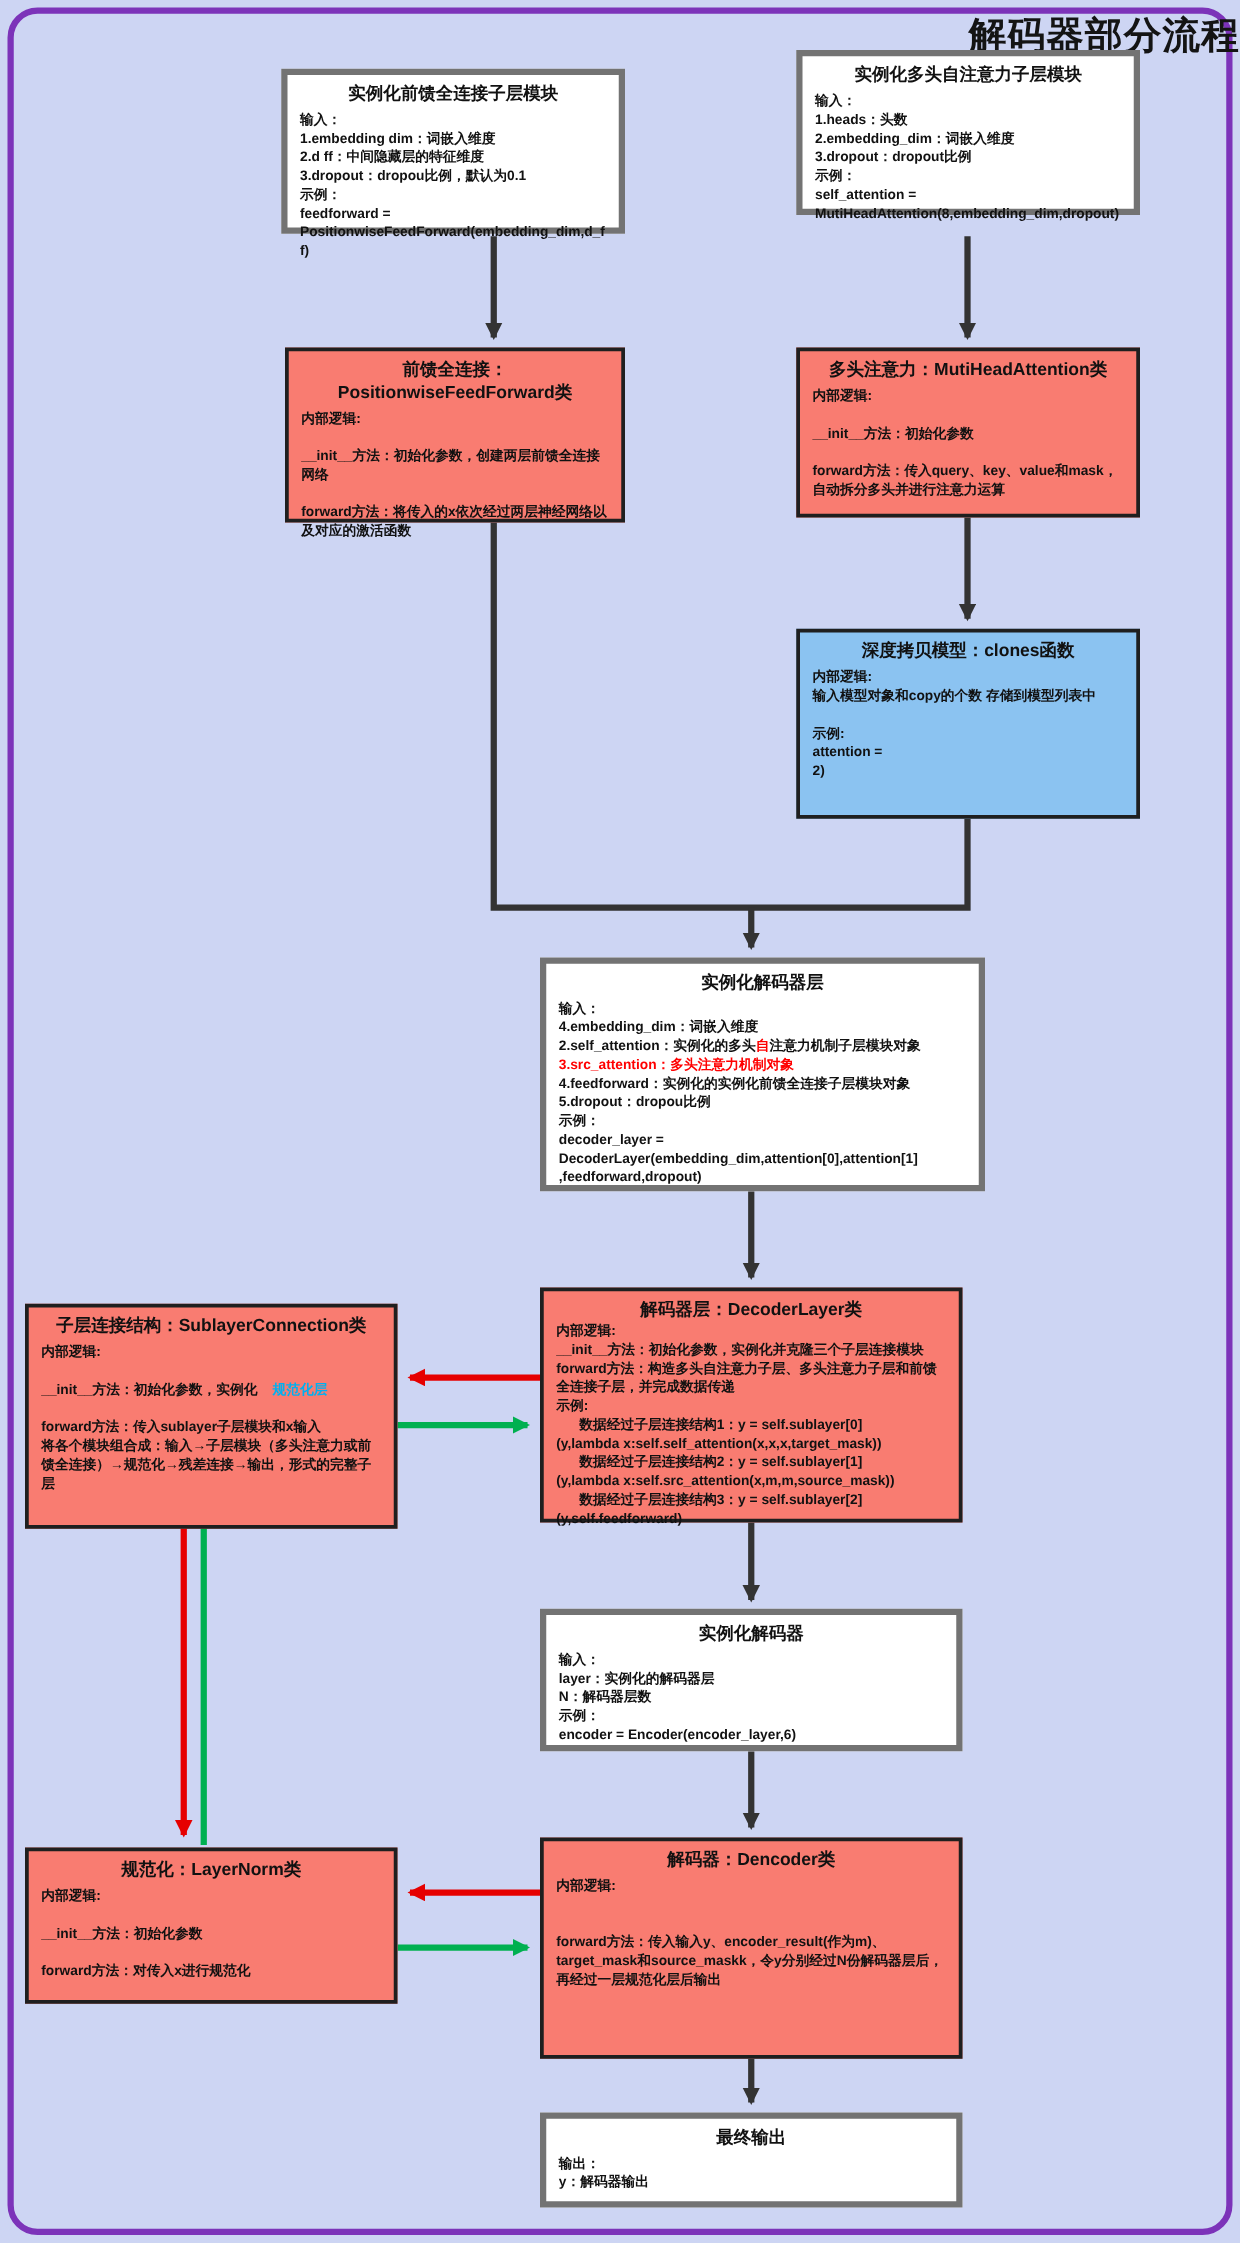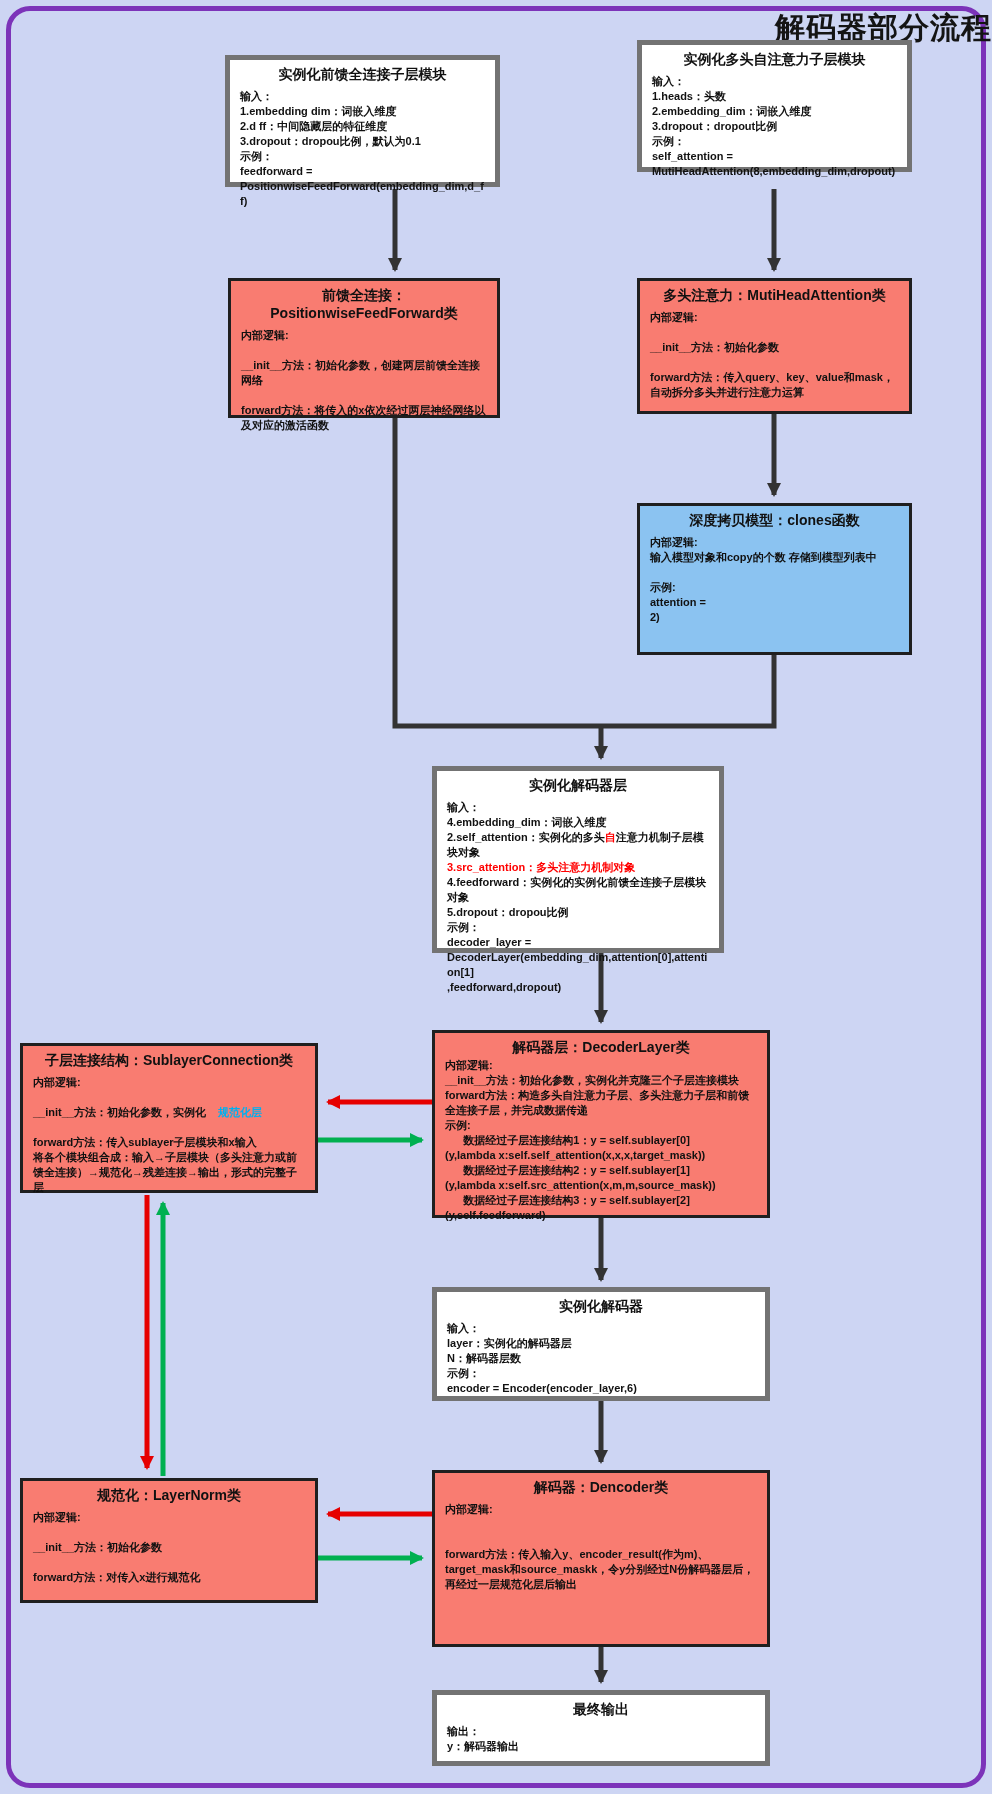--- a/index.html
+++ b/index.html
@@ -117,21 +117,21 @@
     <div class="box-body">
         <div class="line"><span>内部逻辑:</span></div>
         <div class="line"><span>输入模型对象和copy的个数 存储到模型列表中</span></div>
         <div class="line">&nbsp;</div>
         <div class="line"><span>示例:</span></div>
         <div class="line"><span>attention =</span></div>
         <div class="line"><span>2)</span></div>
       </div>
   </div>
 
-  <div class="box white" style="left:432px;top:766px;width:292px;height:187px">
+  <div class="box white" style="left:432px;top:766px;width:356px;height:187px">
     <div class="box-title">实例化解码器层</div>
     <div class="box-body">
         <div class="line"><span>输入：</span></div>
         <div class="line"><span>4.embedding_dim：词嵌入维度</span></div>
         <div class="line"><span>2.self_attention：实例化的多头</span><span class="red">自</span><span>注意力机制子层模块对象</span></div>
         <div class="line"><span class="red">3.src_attention：多头注意力机制对象</span></div>
         <div class="line"><span>4.feedforward：实例化的实例化前馈全连接子层模块对象</span></div>
         <div class="line"><span>5.dropout：dropou比例</span></div>
         <div class="line"><span>示例：</span></div>
         <div class="line"><span>decoder_layer =</span></div>
@@ -149,21 +149,21 @@
         <div class="line"><span>示例:</span></div>
         <div class="line"><span>      数据经过子层连接结构1：y = self.sublayer[0]</span></div>
         <div class="line"><span>(y,lambda x:self.self_attention(x,x,x,target_mask))</span></div>
         <div class="line"><span>      数据经过子层连接结构2：y = self.sublayer[1]</span></div>
         <div class="line"><span>(y,lambda x:self.src_attention(x,m,m,source_mask))</span></div>
         <div class="line"><span>      数据经过子层连接结构3：y = self.sublayer[2]</span></div>
         <div class="line"><span>(y,self.feedforward)</span></div>
       </div>
   </div>
 
-  <div class="box red" style="left:20px;top:1043px;width:298px;height:150px">
+  <div class="box red" style="left:20px;top:1043px;width:298px;height:180px">
     <div class="box-title">子层连接结构：SublayerConnection类</div>
     <div class="box-body">
         <div class="line"><span>内部逻辑:</span></div>
         <div class="line">&nbsp;</div>
         <div class="line"><span>__init__方法：初始化参数，实例化</span><span class="cyan">规范化层</span></div>
         <div class="line">&nbsp;</div>
         <div class="line"><span>forward方法：传入sublayer子层模块和x输入</span></div>
         <div class="line"><span>将各个模块组合成：输入→子层模块（多头注意力或前馈全连接）→规范化→残差连接→输出，形式的完整子层</span></div>
       </div>
   </div>

